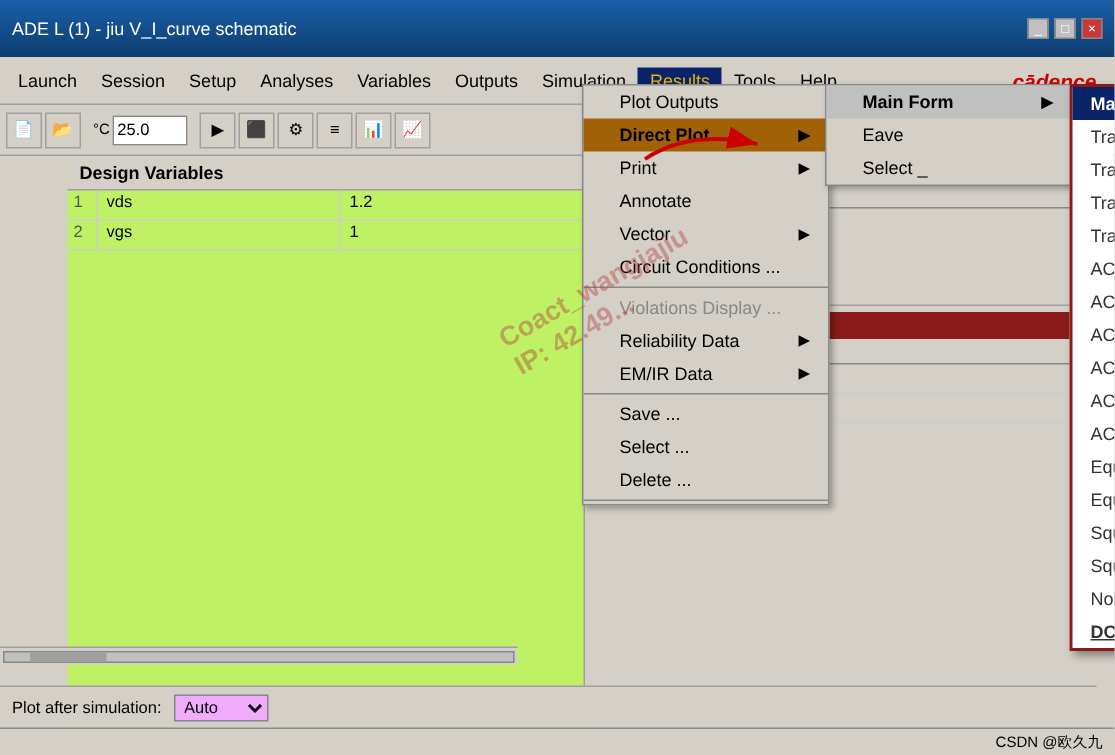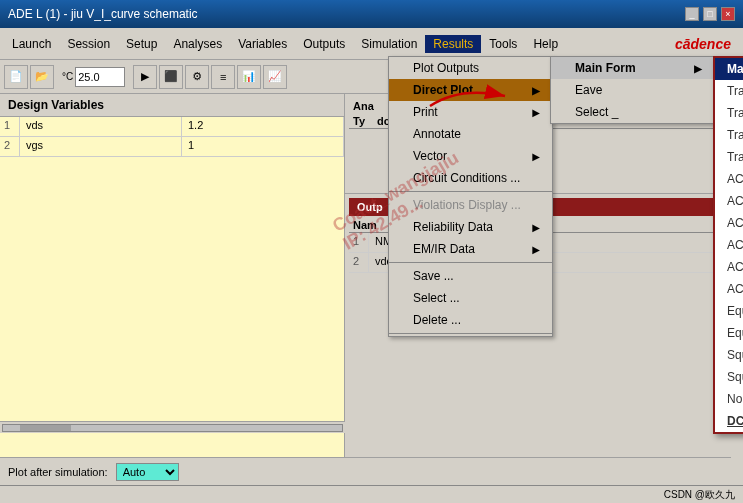--- a/index.html
+++ b/index.html
@@ -10,21 +10,21 @@
       font-size: 12px;
       background: #d4d0c8;
       overflow: hidden;
       position: relative;
     }
 
     
     .title-bar {
       background: linear-gradient(to bottom, #1a5fa8, #0d3d70);
       color: white;
-      height: 28px;
+      height: 38px;
       display: flex;
       align-items: center;
       justify-content: space-between;
       padding: 0 8px;
       font-size: 12px;
     }
     .title-bar-controls {
       display: flex;
       gap: 4px;
     }
@@ -98,21 +98,22 @@
       border: 1px solid #888;
       font-size: 11px;
       padding: 0 2px;
       background: white;
     }
 
     
     .left-panel {
       width: 345px;
       border-right: 1px solid #a0a0a0;
-      background: #fef9c3;
+      background: #bef264;
+      margin-left: 45px;
     }
     .panel-title {
       background: #d4d0c8;
       padding: 4px 8px;
       font-size: 12px;
       font-weight: bold;
       border-bottom: 1px solid #a0a0a0;
     }
     .table-header {
       display: flex;
@@ -189,21 +190,21 @@
       border-bottom: 1px solid #ccc;
       min-height: 20px;
     }
     .plot-label {
       font-size: 11px;
     }
     .plot-select {
       height: 18px;
       font-size: 11px;
       border: 1px solid #888;
-      background: #5eead4;
+      background: #f0abfc;
       padding: 0 2px;
       min-width: 60px;
     }
 
     
     .results-menu {
       position: absolute;
       top: 56px;
       left: 388px;
       width: 165px;

